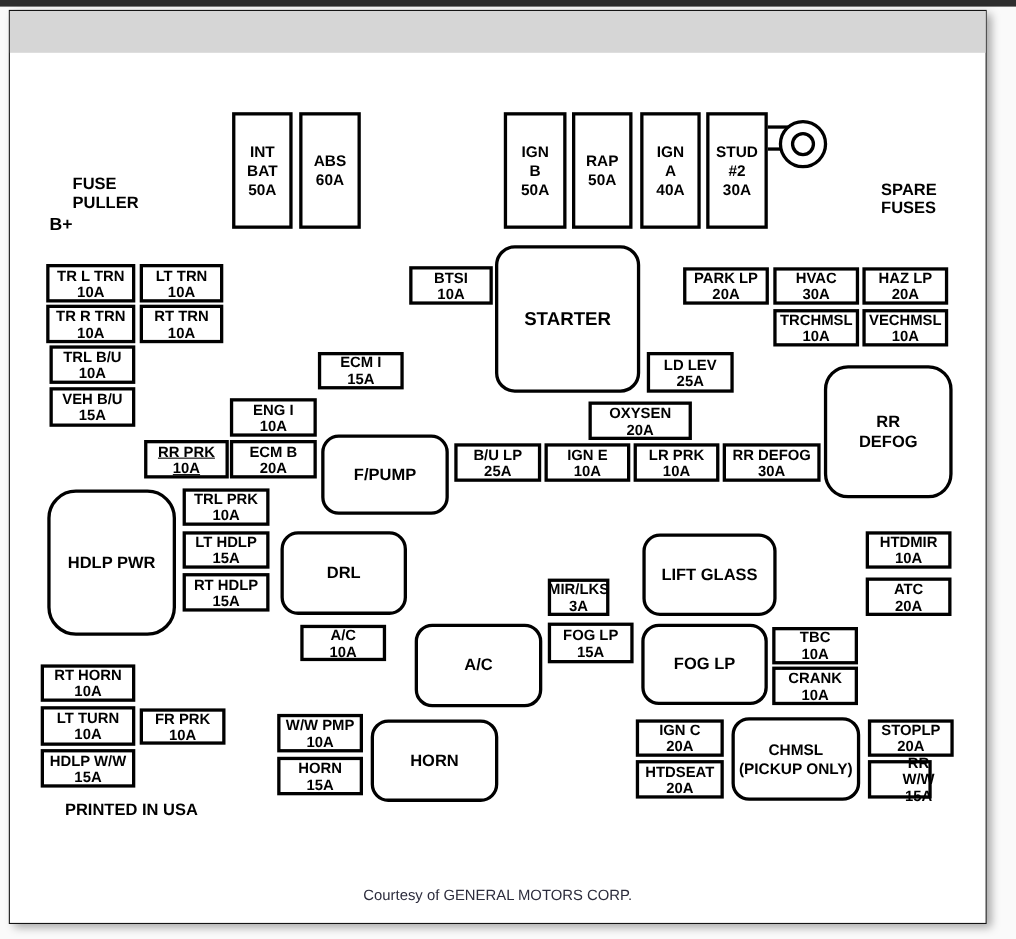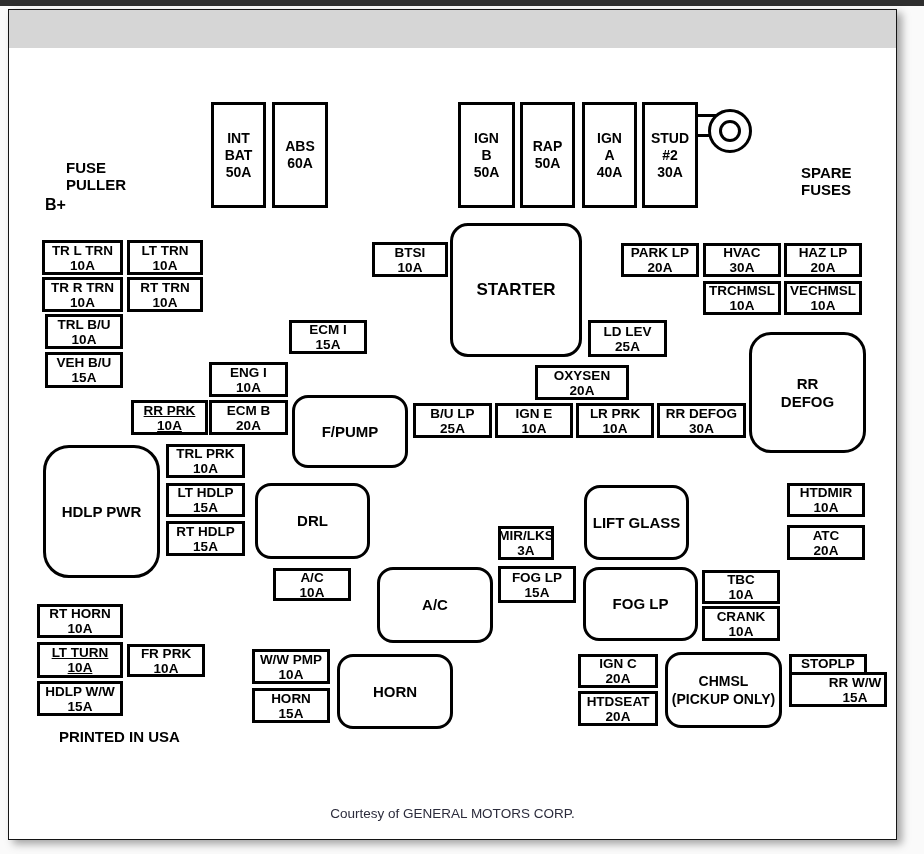--- a/index.html
+++ b/index.html
@@ -200,21 +200,21 @@
         <div>10A</div>
       </div>
       <div class="box fuse" style="left: 702px; top: 606px; width: 78px; height: 35px;">
         <div>CRANK</div>
         <div>10A</div>
       </div>
       <div class="box fuse" style="left: 37px; top: 604px; width: 86px; height: 34px;">
         <div>RT HORN</div>
         <div>10A</div>
       </div>
-      <div class="box fuse" style="left: 37px; top: 642px; width: 86px; height: 36px; text-decoration: underline;">
+      <div class="box fuse" style="left: 37px; top: 642px; width: 86px; height: 36px;">
         <div>LT TURN</div>
         <div>10A</div>
       </div>
       <div class="box fuse" style="left: 127px; top: 644px; width: 78px; height: 33px;">
         <div>FR PRK</div>
         <div>10A</div>
       </div>
       <div class="box fuse" style="left: 37px; top: 681px; width: 86px; height: 35px;">
         <div>HDLP W/W</div>
         <div>15A</div>
@@ -232,41 +232,41 @@
         <div>20A</div>
       </div>
       <div class="box fuse" style="left: 578px; top: 691px; width: 80px; height: 35px;">
         <div>HTDSEAT</div>
         <div>20A</div>
       </div>
       <div class="box fuse" style="left: 789px; top: 654px; width: 78px; height: 34px;">
         <div>STOPLP</div>
         <div>20A</div>
       </div>
-      <div class="box fuse" style="left: 789px; top: 672px; width: 98px; height: 35px; padding-left: 34px;">
+      <div class="box fuse" style="left: 789px; top: 691px; width: 58px; height: 35px; padding-left: 34px;">
         <div>RR W/W</div>
         <div>15A</div>
       </div>
       <div class="box relay" style="left: 450px; top: 223px; width: 132px; height: 134px; border-radius: 18px; font-size: 17px;">
         <div>STARTER</div>
       </div>
       <div class="box relay" style="left: 292px; top: 395px; width: 116px; height: 73px; border-radius: 16px;">
         <div>F/PUMP</div>
       </div>
       <div class="box relay" style="left: 749px; top: 332px; width: 117px; height: 121px; border-radius: 22px;">
         <div>RR</div>
         <div>DEFOG</div>
       </div>
       <div class="box relay" style="left: 43px; top: 445px; width: 117px; height: 133px; border-radius: 26px;">
         <div>HDLP PWR</div>
       </div>
       <div class="box relay" style="left: 255px; top: 483px; width: 115px; height: 76px; border-radius: 16px;">
         <div>DRL</div>
       </div>
-      <div class="box relay" style="left: 584px; top: 485px; width: 105px; height: 75px; border-radius: 16px;">
+      <div class="box relay" style="left: 584px; top: 485px; width: 122px; height: 75px; border-radius: 16px;">
         <div>LIFT GLASS</div>
       </div>
       <div class="box relay" style="left: 377px; top: 567px; width: 116px; height: 76px; border-radius: 16px;">
         <div>A/C</div>
       </div>
       <div class="box relay" style="left: 583px; top: 567px; width: 115px; height: 74px; border-radius: 16px;">
         <div>FOG LP</div>
       </div>
       <div class="box relay" style="left: 337px; top: 654px; width: 116px; height: 75px; border-radius: 16px;">
         <div>HORN</div>

